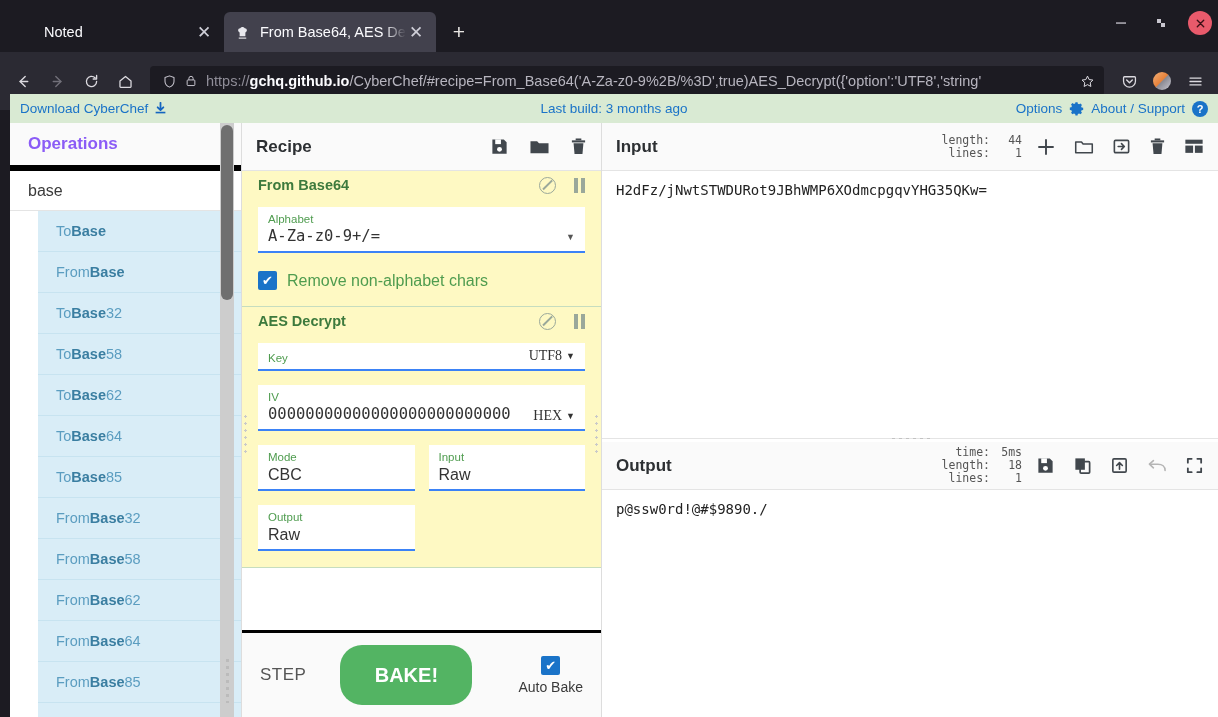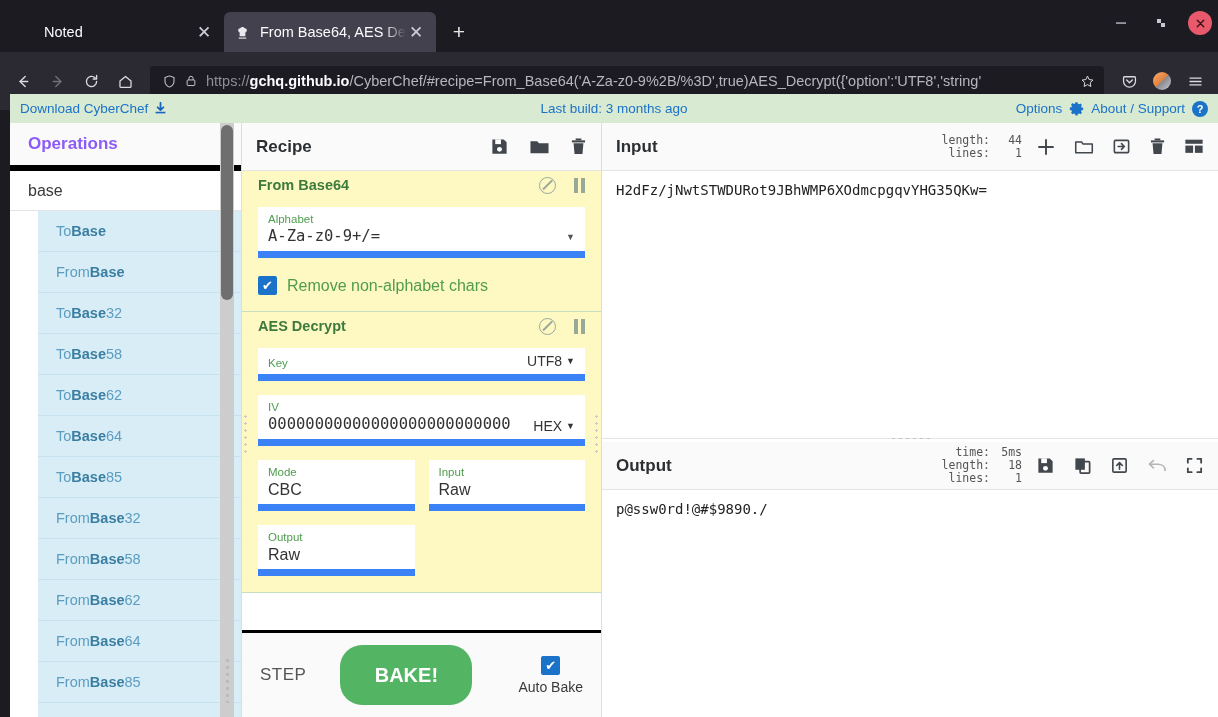--- a/index.html
+++ b/index.html
@@ -156,30 +156,30 @@
   .op-block { background: #fef9c3; border-bottom: 1px solid #c6ddbf; padding: 0 16px 16px 16px; }
   .op-head { display: flex; align-items: center; height: 28px; }
   .op-name { font-size: 14.5px; font-weight: bold; color: #3d7a3d; }
   .op-ctrls { margin-left: auto; display: flex; align-items: center; gap: 18px; color: #8aa88a; }
   .ban { width: 17px; height: 17px; border: 1.7px solid #9aa89a; border-radius: 50%; position: relative; }
   .ban::after { content: ""; position: absolute; left: 1px; top: 6px; width: 13px; height: 1.7px; background: #9aa89a; transform: rotate(-45deg); }
   .pause { display: flex; gap: 3px; }
   .pause i { display: block; width: 4px; height: 15px; background: #9aa89a; }
 
   .field {
-    background: #fff; border-bottom: 7px solid #3b82f6;
+    background: #fff; border-bottom: 2px solid #3b82f6;
     padding: 5px 10px 4px 10px; position: relative;
     display: flex; align-items: flex-end;
   }
   .field .col { flex: 1; min-width: 0; }
   .field-label { font-size: 11.5px; color: #4f9c4f; line-height: 14px; }
   .field-val { font-size: 15.5px; color: #333; font-family: "DejaVu Sans Mono", monospace; line-height: 21px; white-space: nowrap; overflow: hidden; }
   .field-val.sans { font-family: "Liberation Sans", sans-serif; font-size: 16px; }
   .caret { color: #555; font-size: 9px; margin-left: 6px; padding-bottom: 5px; }
-  .enc-pick { font-size: 14px; color: #333; white-space: nowrap; padding-bottom: 1px; display: flex; align-items: center; gap: 4px; }
+  .enc-pick { font-size: 14px; color: #333; white-space: nowrap; padding-bottom: 1px; display: flex; align-items: center; gap: 4px; font-family: Liberation Serif, serif; }
 
   .chk-row { display: flex; align-items: center; gap: 10px; margin-top: 18px; }
   .chkbox {
     width: 19px; height: 19px; background: #1a73c8; border-radius: 2px;
     display: flex; align-items: center; justify-content: center;
     color: #fff; font-size: 13px; line-height: 1;
   }
   .chk-label { font-size: 16px; color: #4f9c4f; }
 
   .grid2 { display: flex; gap: 14px; margin-top: 14px; }

